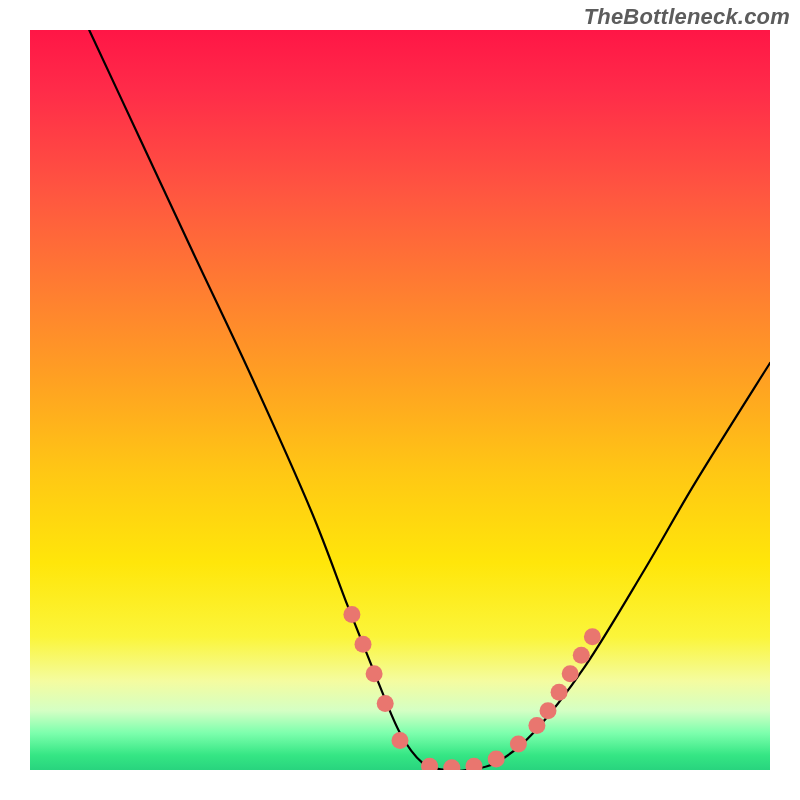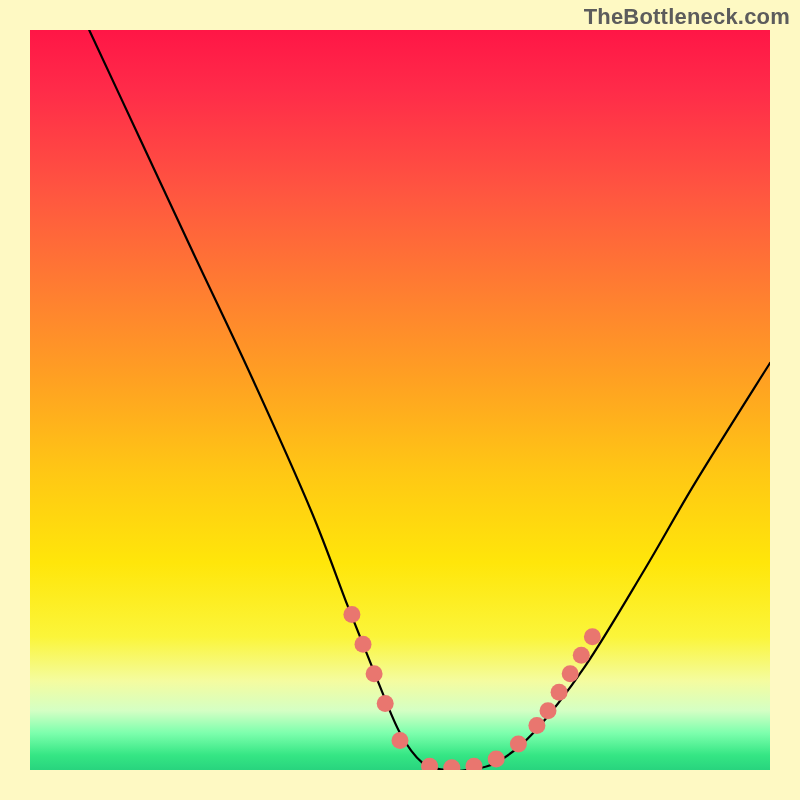--- a/index.html
+++ b/index.html
@@ -9,21 +9,22 @@
     height: 800px;
     background: #000;
     overflow: hidden;
   }
   .frame {
     position: absolute;
     left: 0;
     top: 0;
     width: 800px;
     height: 800px;
-    background: #fef9c3;
+    background: #ffffff;
+    font-style: italic;
   }
   .plot-area {
     position: absolute;
     left: 30px;
     top: 30px;
     width: 740px;
     height: 740px;
     background: linear-gradient(to bottom,
       #ff1646 0%,
       #ff2b49 8%,

